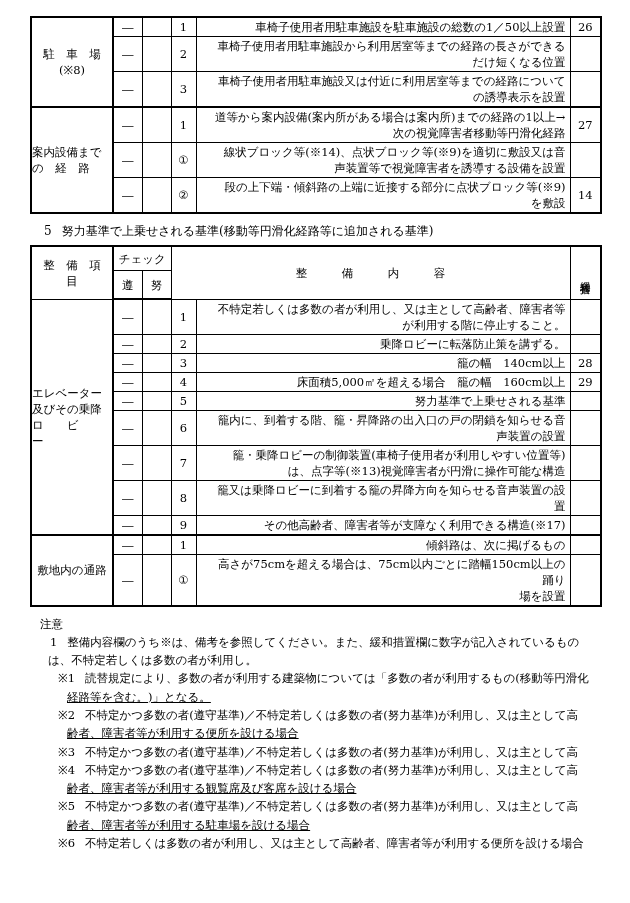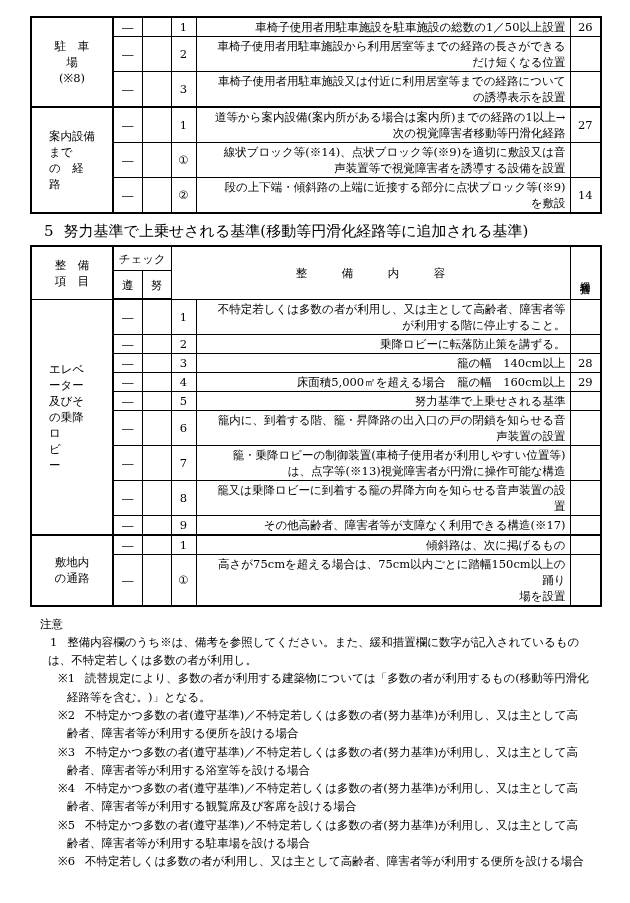--- a/index.html
+++ b/index.html
@@ -14,42 +14,42 @@
     border:2px solid #000;
   }
   .t td{
     border:1px solid #000;
     font-size:11.5px;line-height:16px;
     padding:1px 2px;vertical-align:middle;
     overflow:hidden;
   }
   .t td.content{white-space:pre-line;text-align:right;padding:1px 4px;}
   .t td.c{text-align:center;}
-  .t td.lbl{border-right-width:2px;text-align:center;padding:1px 17px;}
+  .t td.lbl{border-right-width:2px;text-align:center;padding:1px 0;}
   .t td.lbl .lline{text-align:left;}
   .t td.lbl .lcenter{text-align:center;}
   tr.gtop>td{border-top-width:2px;}
   .t1{margin-top:16px;}
   .t2 thead tr:first-child td{height:21px;}
   .t2 thead tr:nth-child(2) td{height:25px;border-bottom-width:2px;}
   .t2 thead td{text-align:center;}
   .vtext{
     writing-mode:vertical-rl;text-orientation:upright;
     display:inline-block;font-size:10.5px;line-height:1.05;letter-spacing:1px;
   }
   .heading{
-    margin:9px 0 6px 44px;font-size:15px;line-height:16px;
+    margin:9px 0 6px 44px;font-size:12px;line-height:16px;
   }
   .heading .hgap{display:inline-block;width:10px;}
   .notes{margin:8px 0 0 40px;font-size:11.5px;line-height:18.3px;width:566px;}
   .notes .sec-label{padding-left:0;}
   .notes .n-first-num{padding-left:10px;}
   .notes .n-cont-num{padding-left:8px;}
   .notes .n-first-rem{padding-left:18px;}
-  .notes .n-cont-rem{padding-left:27px;}
+  .notes .n-cont-rem{padding-left:27px;text-decoration:underline;}
   .notes .marker{margin-right:10px;}
 </style>
 </head>
 <body>
 
 <div class="page">
 
   <table class="t t1">
     <colgroup>
       <col style="width:82px">
@@ -237,21 +237,20 @@
 
   <div class="notes" id="notes">
       <div class="sec-label">注意</div>
       <div class="n-first-num"><span class="marker">1</span>整備内容欄のうち※は、備考を参照してください。また、緩和措置欄に数字が記入されているもの</div>
       <div class="n-cont-num">は、不特定若しくは多数の者が利用し。</div>
       <div class="n-first-rem"><span class="marker">※1</span>読替規定により、多数の者が利用する建築物については「多数の者が利用するもの(移動等円滑化</div>
       <div class="n-cont-rem">経路等を含む。)」となる。</div>
       <div class="n-first-rem"><span class="marker">※2</span>不特定かつ多数の者(遵守基準)／不特定若しくは多数の者(努力基準)が利用し、又は主として高</div>
       <div class="n-cont-rem">齢者、障害者等が利用する便所を設ける場合</div>
       <div class="n-first-rem"><span class="marker">※3</span>不特定かつ多数の者(遵守基準)／不特定若しくは多数の者(努力基準)が利用し、又は主として高</div>
-      <div class="n-cont-rem">齢者、障害者等が利用する浴室等を設ける場合</div>
       <div class="n-first-rem"><span class="marker">※4</span>不特定かつ多数の者(遵守基準)／不特定若しくは多数の者(努力基準)が利用し、又は主として高</div>
       <div class="n-cont-rem">齢者、障害者等が利用する観覧席及び客席を設ける場合</div>
       <div class="n-first-rem"><span class="marker">※5</span>不特定かつ多数の者(遵守基準)／不特定若しくは多数の者(努力基準)が利用し、又は主として高</div>
       <div class="n-cont-rem">齢者、障害者等が利用する駐車場を設ける場合</div>
       <div class="n-first-rem"><span class="marker">※6</span>不特定若しくは多数の者が利用し、又は主として高齢者、障害者等が利用する便所を設ける場合</div>
     </div>
 
 </div>
 
 </body></html>

